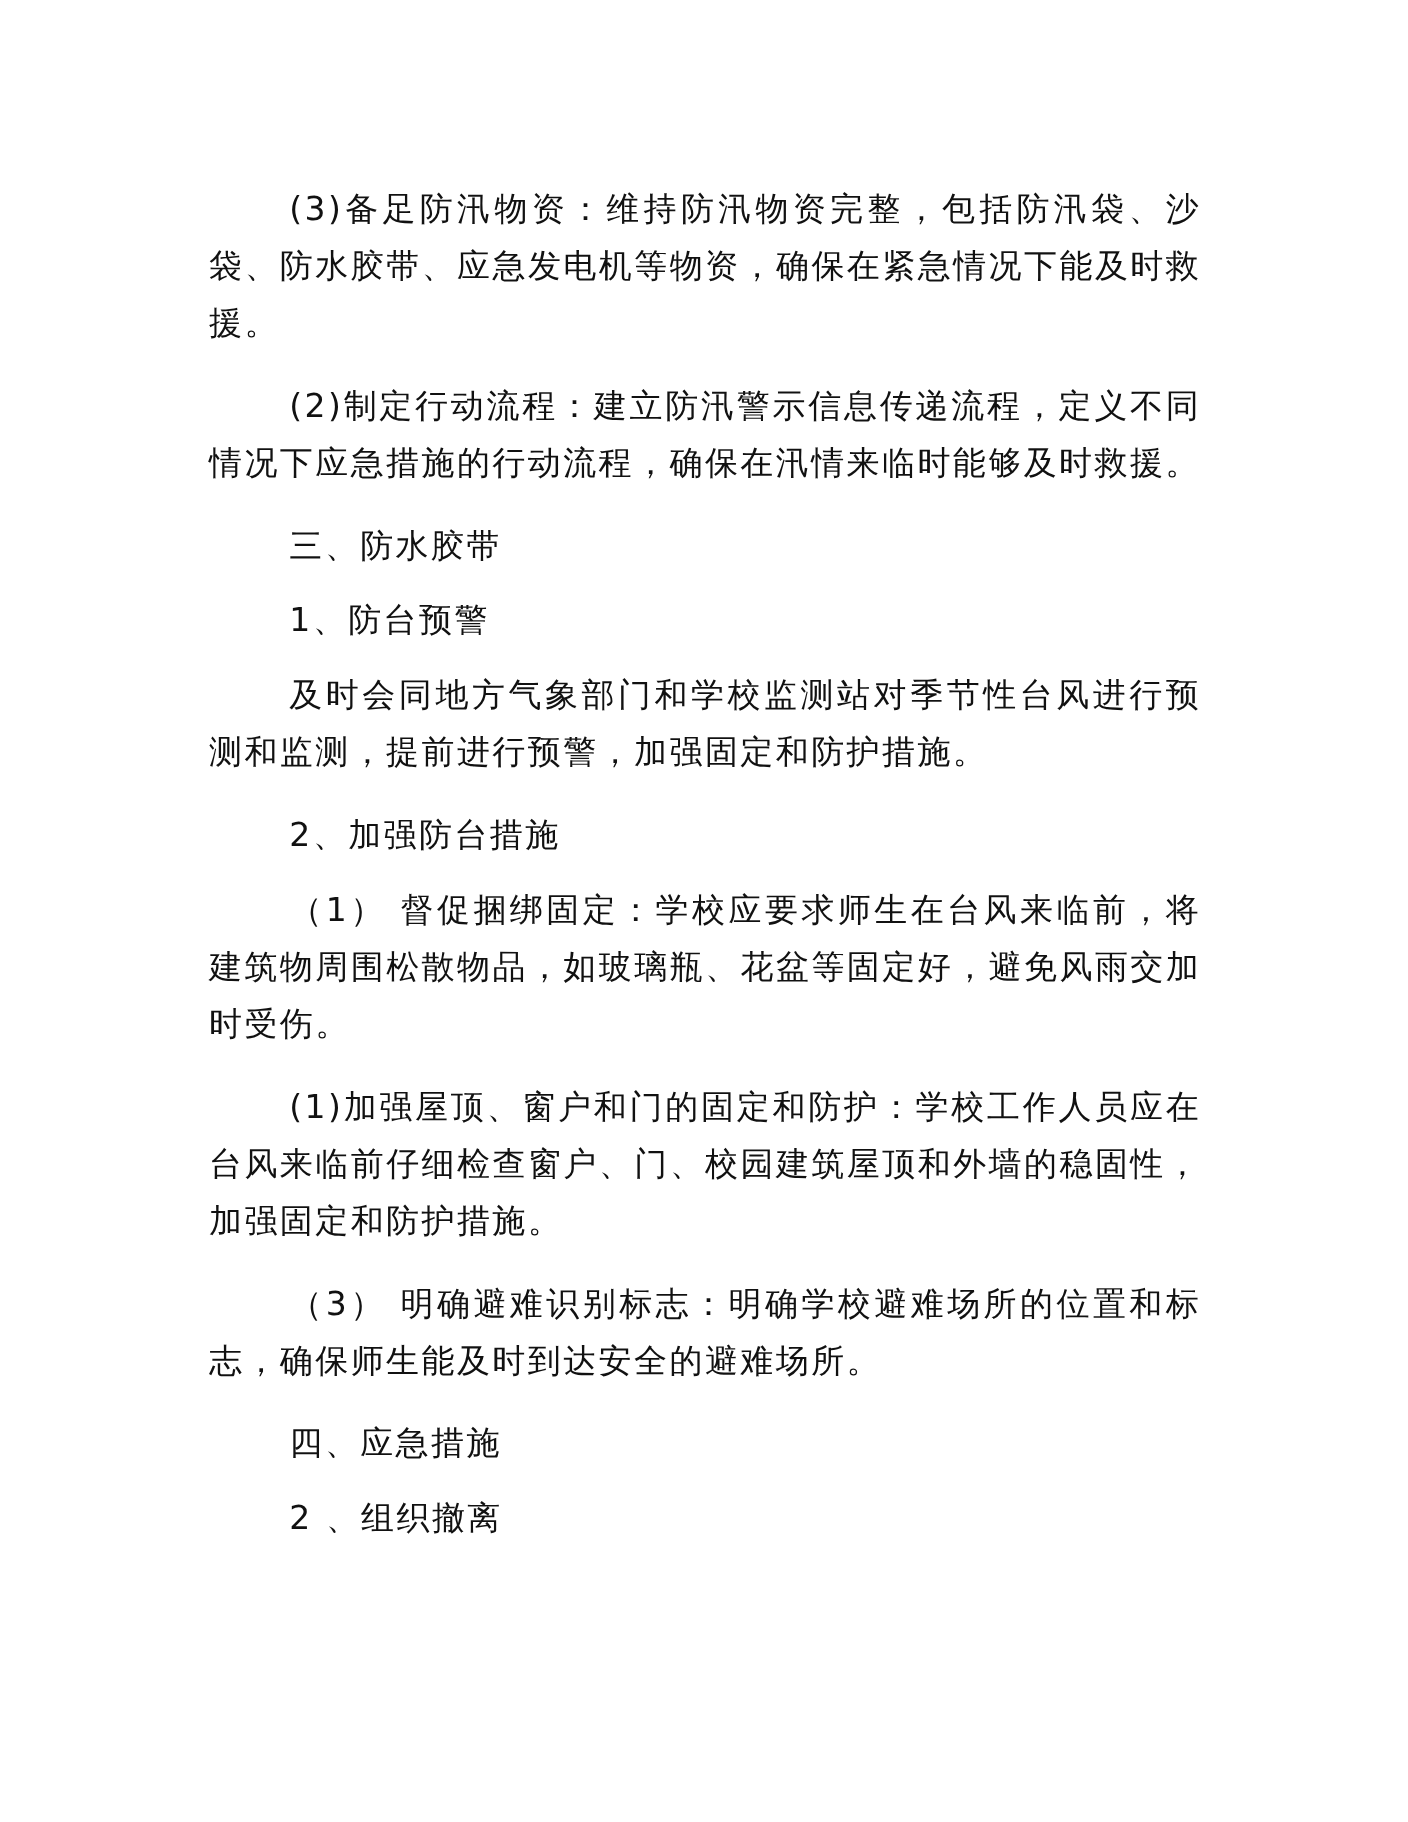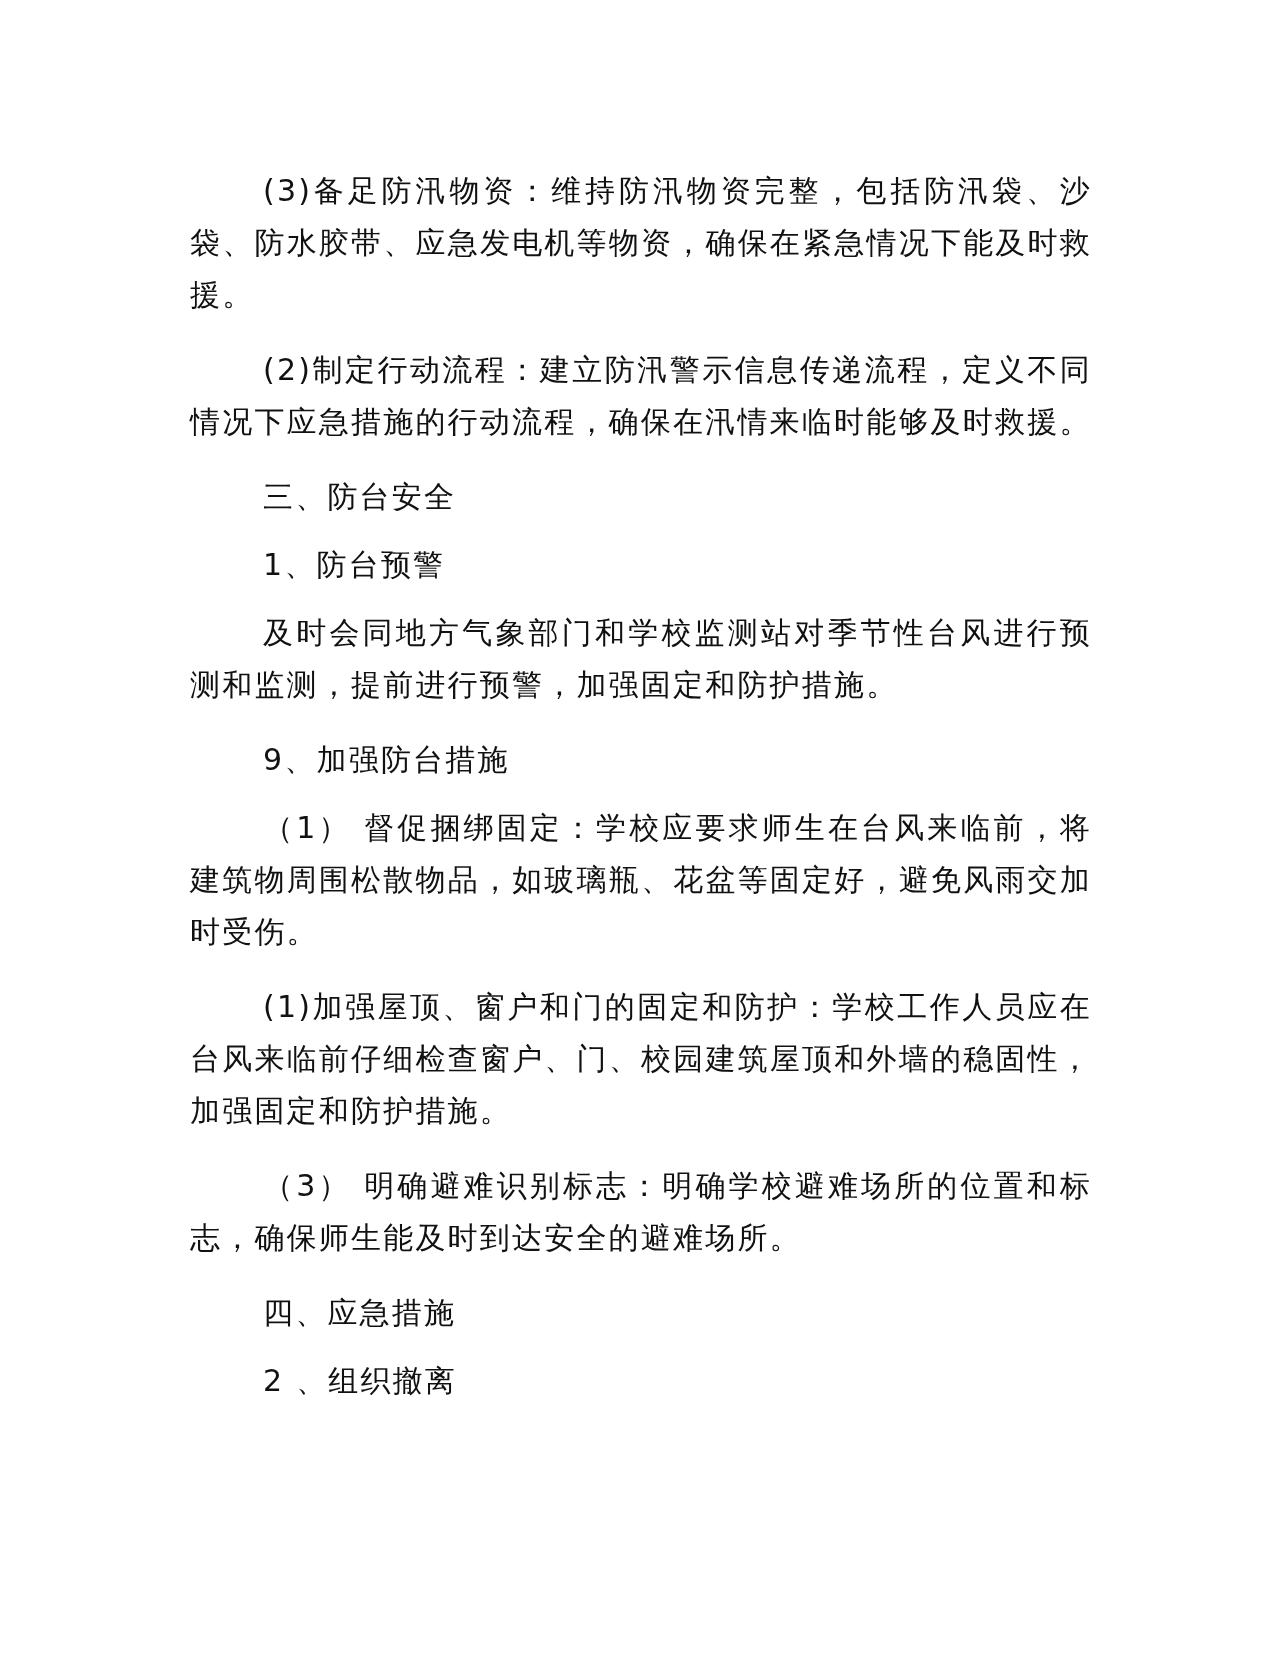--- a/index.html
+++ b/index.html
@@ -44,23 +44,23 @@
       margin-bottom: 16px;
     }
   </style>
 </head>
 <body>
 
 <div class="page">
   <div class="content">
     <p class="para">(3)备足防汛物资：维持防汛物资完整，包括防汛袋、沙袋、防水胶带、应急发电机等物资，确保在紧急情况下能及时救援。</p>
     <p class="para">(2)制定行动流程：建立防汛警示信息传递流程，定义不同情况下应急措施的行动流程，确保在汛情来临时能够及时救援。</p>
-    <p class="para heading">三、防台安全</p>
+    <p class="para heading">三、防水胶带</p>
     <p class="para heading">1、防台预警</p>
     <p class="para">及时会同地方气象部门和学校监测站对季节性台风进行预测和监测，提前进行预警，加强固定和防护措施。</p>
-    <p class="para heading">9、加强防台措施</p>
+    <p class="para heading">2、加强防台措施</p>
     <p class="para">（1） 督促捆绑固定：学校应要求师生在台风来临前，将建筑物周围松散物品，如玻璃瓶、花盆等固定好，避免风雨交加时受伤。</p>
     <p class="para">(1)加强屋顶、窗户和门的固定和防护：学校工作人员应在台风来临前仔细检查窗户、门、校园建筑屋顶和外墙的稳固性，加强固定和防护措施。</p>
     <p class="para">（3） 明确避难识别标志：明确学校避难场所的位置和标志，确保师生能及时到达安全的避难场所。</p>
     <p class="para heading">四、应急措施</p>
     <p class="para heading">2 、组织撤离</p>
   </div>
 </div>
 
 </body></html>

